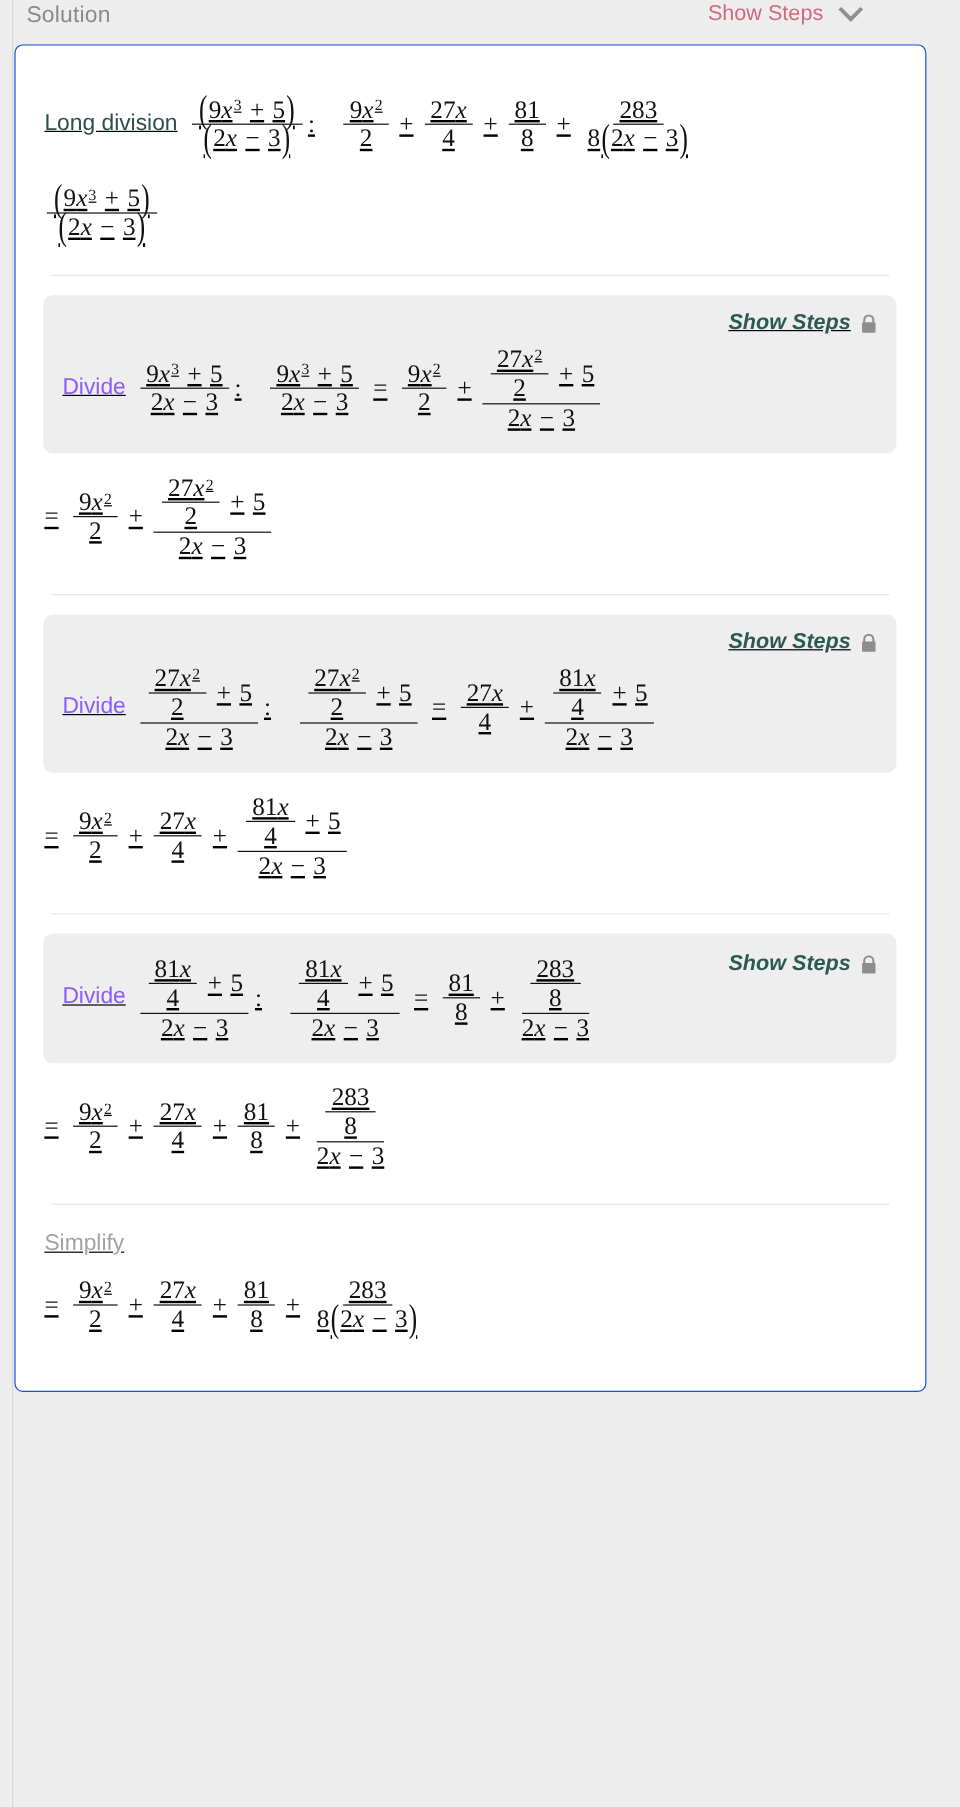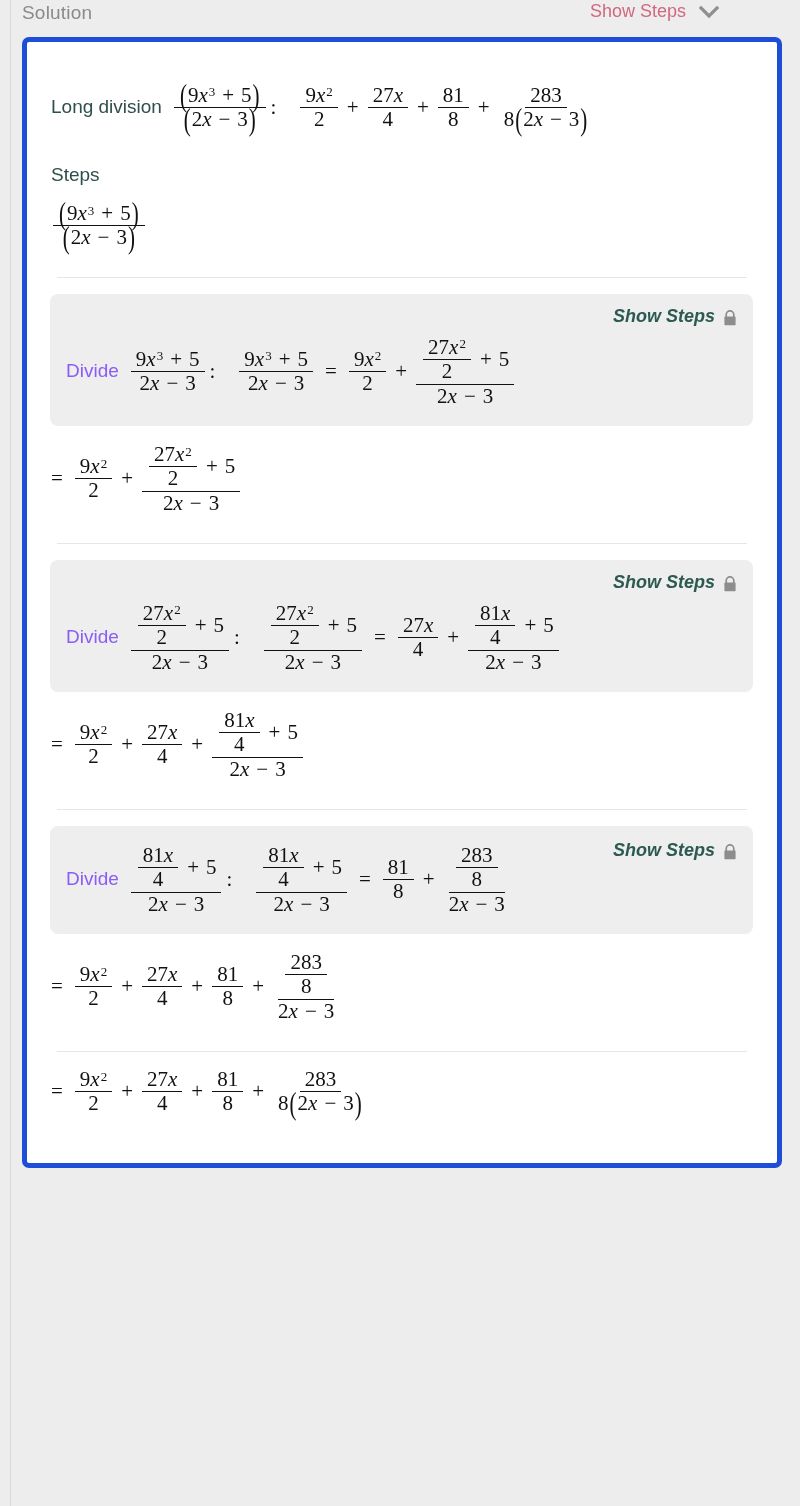--- a/index.html
+++ b/index.html
@@ -66,28 +66,29 @@
     width: 22px;
     height: 16px;
     display: inline-block;
     position: relative;
     top: -1px;
   }
 
   
   .card {
     position: absolute;
-    left: 22px;
+    left: 12px;
     top: 37px;
     width: 760px;
     background: #ffffff;
-    border: 5px solid #1d4ed8;
+    border: 1px solid #1d4ed8;
     border-radius: 7px;
     box-sizing: border-box;
     padding: 0 0 38px 0;
+    text-decoration: underline;
   }
 
   .long-division-row {
     display: flex;
     align-items: center;
     padding: 30px 0 0 24px;
     min-height: 70px;
   }
   .label-teal {
     font-size: 19px;
@@ -312,21 +313,20 @@
                   <span class="op">−</span>
                   <span>3</span>
                 </span>
               <span class="pr">)</span>
             </span>
           </span>
         </span>
       </span>
     </div>
 
-    <div class="heading-steps">Steps</div>
 
     <div class="expr-row">
       <span class="math">
         <span class="frac">
           <span class="num">
             <span class="paren">
               <span class="pl">(</span>
               <span class="pbody">
                   <span>9</span>
                   <span class="it">x</span>
@@ -713,20 +713,21 @@
               <span class="it">x</span>
               <span class="op">−</span>
               <span>3</span>
             </span>
         </span>
       </span>
     </div>
 
     <div class="divider"></div>
 
+    <div class="heading-simplify">Simplify</div>
 
     <div class="expr-row">
       <span class="math">
         <span class="eq" style="margin-left:0">=</span>
         <span class="frac">
           <span class="num">
               <span>9</span>
               <span class="it">x</span>
               <sup class="exp">2</sup>
             </span>

